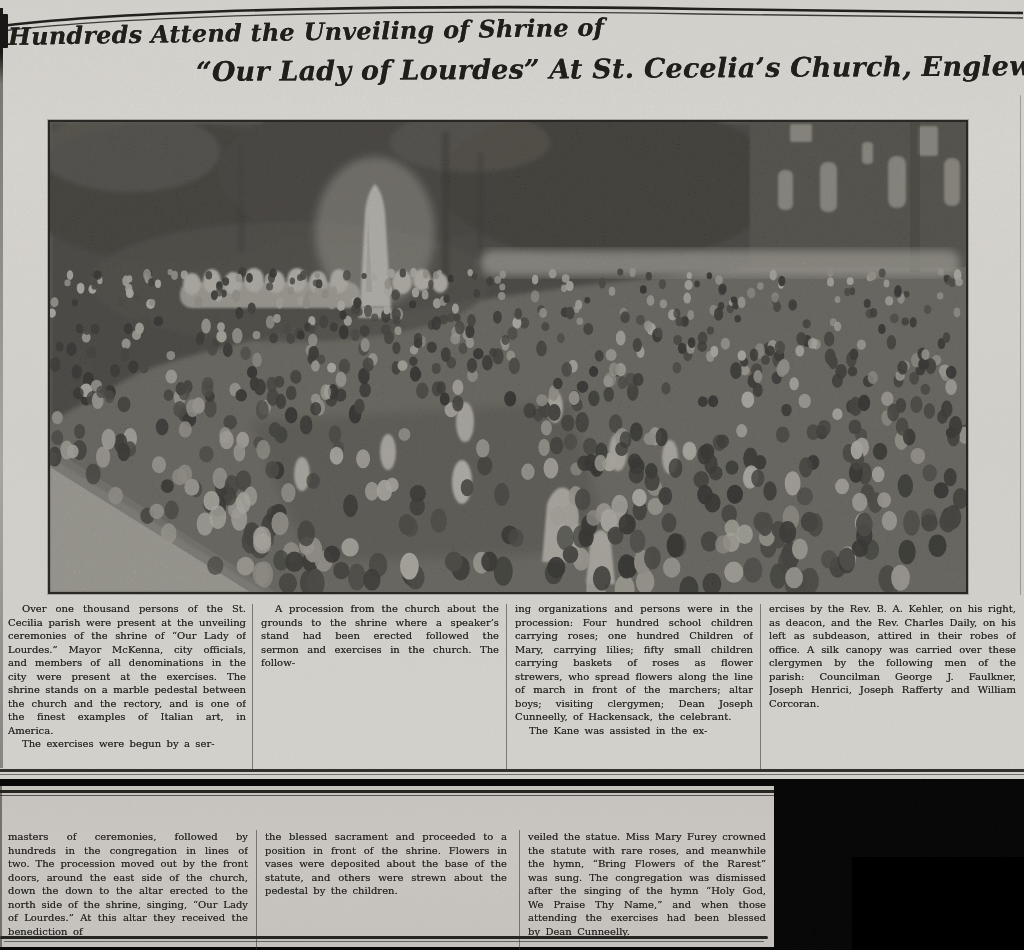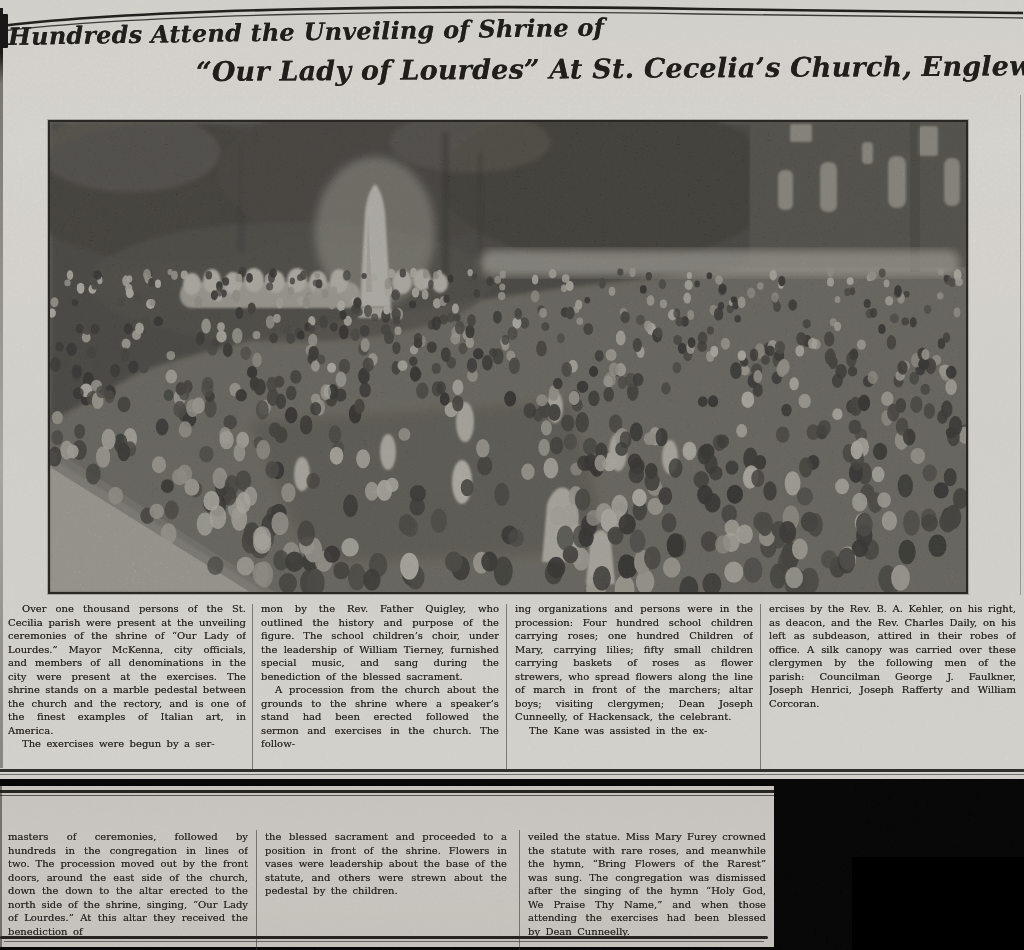--- a/index.html
+++ b/index.html
@@ -1006,21 +1006,20 @@
       </svg>
     </div>
 
     <div class="cols-top">
       <div class="col" style="left:8px;width:238px;">
         <p class="ind">Over one thousand persons of the St. Cecilia parish were present at the unveiling ceremonies of the shrine of “Our Lady of Lourdes.”  Mayor McKenna, city officials, and members of all denominations in the city were present at the exercises.  The shrine stands on a marble pedestal between the church and the rectory, and is one of the finest examples of Italian art, in America.</p>
         <p class="ind">The exercises were begun by a ser-</p>
       </div>
       <div class="vsep" style="left:252px;"></div>
       <div class="col" style="left:261px;width:238px;">
-        <p>mon by the Rev. Father Quigley, who outlined the history and purpose of the figure.  The school children’s choir, under the leadership of William Tierney, furnished special music, and sang during the benediction of the blessed sacrament.</p>
         <p class="ind">A procession from the church about the grounds to the shrine where a speaker’s stand had been erected followed the sermon and exercises in the church.  The follow-</p>
       </div>
       <div class="vsep" style="left:506px;"></div>
       <div class="col" style="left:515px;width:238px;">
         <p>ing organizations and persons were in the procession:  Four hundred school children carrying roses; one hundred Children of Mary, carrying lilies; fifty small children carrying baskets of roses as flower strewers, who spread flowers along the line of march in front of the marchers; altar boys; visiting clergymen; Dean Joseph Cunneelly, of Hackensack, the celebrant.</p>
         <p class="ind">The Kane was assisted in the ex-</p>
       </div>
       <div class="vsep" style="left:760px;"></div>
       <div class="col" style="left:769px;width:247px;">
         <p>ercises by the Rev. B. A. Kehler, on his right, as deacon, and the Rev. Charles Daily, on his left as subdeason, attired in their robes of office.  A silk canopy was carried over these clergymen by the following men of the parish:  Councilman George J. Faulkner, Joseph Henrici, Joseph Rafferty and William Corcoran.</p>
@@ -1035,21 +1034,21 @@
     <div class="tr1"></div>
     <div class="tr2"></div>
     <div class="left-edge"></div>
 
     <div class="cols-bottom">
       <div class="col" style="left:8px;width:240px;">
         <p>masters of ceremonies, followed by hundreds in the congregation in lines of two.  The procession moved out by the front doors, around the east side of the church, down the down to the altar erected to the north side of the shrine, singing, “Our Lady of Lourdes.”  At this altar they received the benediction of</p>
       </div>
       <div class="vsep" style="left:256px;"></div>
       <div class="col" style="left:265px;width:242px;">
-        <p>the blessed sacrament and proceeded to a position in front of the shrine.  Flowers in vases were leadership about the base of the statute, and others were strewn about the pedestal by the children.</p>
+        <p>the blessed sacrament and proceeded to a position in front of the shrine.  Flowers in vases were deposited about the base of the statute, and others were strewn about the pedestal by the children.</p>
       </div>
       <div class="vsep" style="left:519px;"></div>
       <div class="col" style="left:528px;width:238px;">
         <p>veiled the statue.  Miss Mary Furey crowned the statute with rare roses, and meanwhile the hymn, “Bring Flowers of the Rarest” was sung. The congregation was dismissed after the singing of the hymn “Holy God, We Praise Thy Name,” and when those attending the exercises had been blessed by Dean Cunneelly.</p>
       </div>
     </div>
 
     <div class="br1"></div>
     <div class="br2"></div>
   </div>

